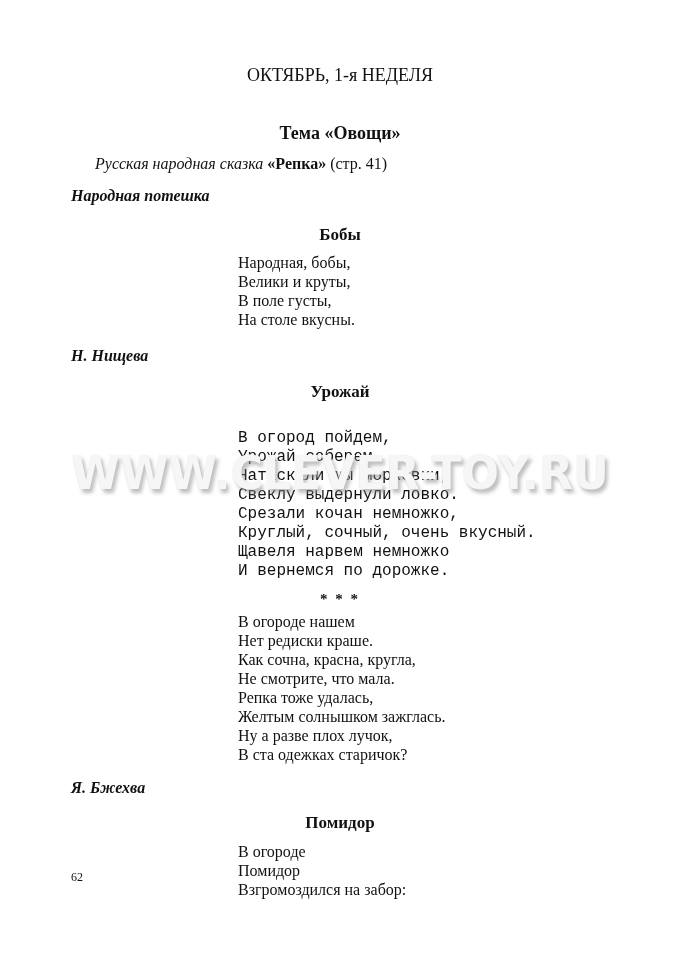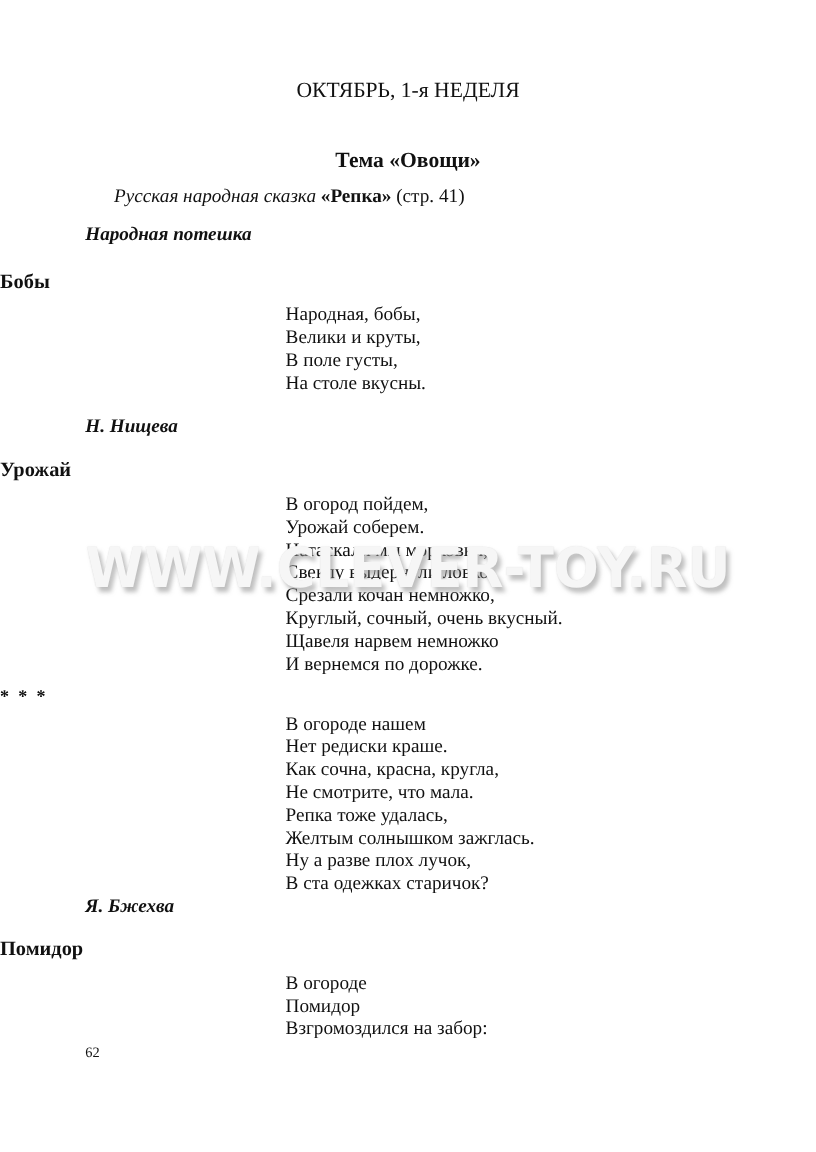--- a/index.html
+++ b/index.html
@@ -41,38 +41,38 @@
   .reference .ref-bold { font-weight: bold; }
   .author-label {
     margin-left: 71px;
     font-size: 16px;
     font-weight: bold;
     font-style: italic;
     line-height: 20px;
   }
   .author-1 { margin-top: 12px; }
   .author-2 { margin-top: 17px; }
-  .author-4 { }
+  .author-4 { margin-top: 14px; }
   .poem-title {
-    text-align: left;
+    text-align: center;
     font-size: 17px;
     font-weight: bold;
     line-height: 22px;
   }
   .poem-title-1 { margin-top: 18px; }
   .poem-title-2 { margin-top: 15px; }
   .poem-title-3 { margin-top: 9px; font-size: 15px; line-height: 19px; letter-spacing: 2px; }
   .poem-title-4 { margin-top: 14px; }
   .poem-lines {
     margin-left: 238px;
     font-size: 16px;
     line-height: 19px;
   }
   .poem-lines-1 { margin-top: 7px; }
-  .poem-lines-2 { margin-top: 8px; }
+  .poem-lines-2 { margin-top: 26px; font-family: Liberation Mono, monospace; }
   .poem-lines-3 { margin-top: 3px; }
   .poem-lines-4 { margin-top: 8px; }
   .page-number {
     position: absolute;
     left: 71px;
     top: 870px;
     font-size: 12px;
     line-height: 14px;
   }
   .watermark {

